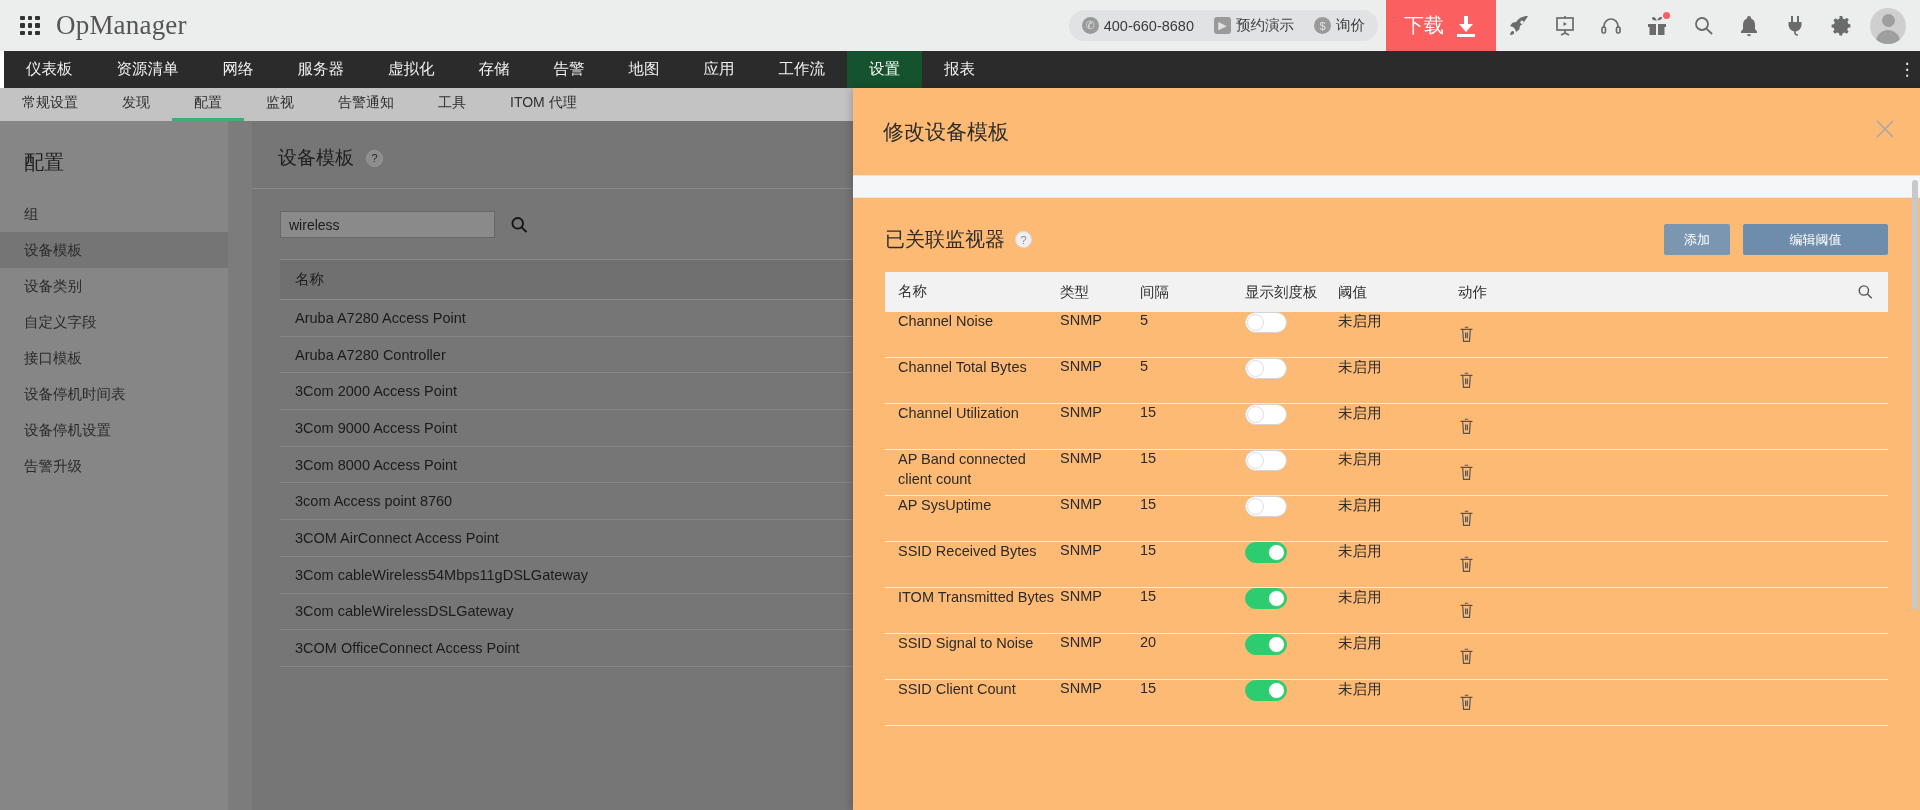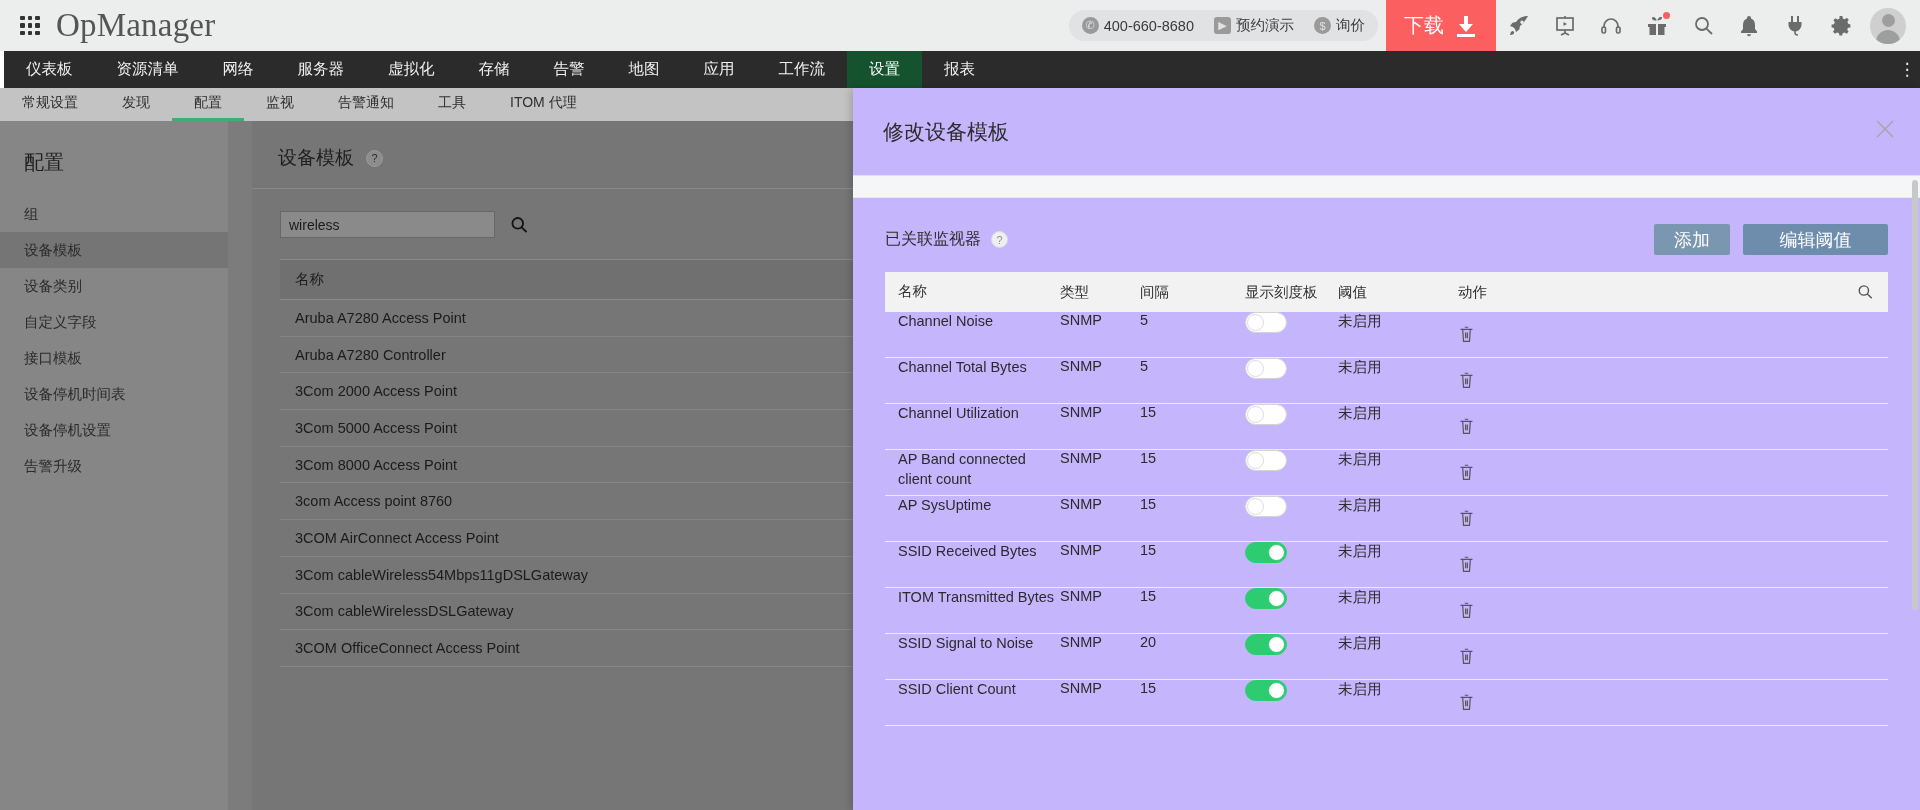--- a/index.html
+++ b/index.html
@@ -18,21 +18,21 @@
     display: flex; align-items: center;
   }
   .grid-icon {
     width: 20px; height: 20px; margin-left: 20px; margin-right: 16px;
     display: grid; grid-template-columns: repeat(3,1fr); grid-template-rows: repeat(3,1fr);
     gap: 3px;
   }
   .grid-icon i { background: #333; border-radius: 1px; display:block; }
   .brand {
     font-family: "Liberation Serif", "DejaVu Serif", serif;
-    font-size: 33px; color: #555; letter-spacing: .2px;
+    font-size: 27px; color: #555; letter-spacing: .2px;
   }
   .topbar-spacer { flex: 1; }
   .contact-pill {
     display: flex; align-items: center; gap: 7px;
     background: #e1e2e3; border-radius: 16px; height: 31px;
     padding: 0 13px; margin-right: 8px;
   }
   .contact-pill .sep { width: 6px; }
   .cp-item { display: flex; align-items: center; gap: 5px; font-size: 14.5px; color: #3b3b3b; }
   .cp-badge {
@@ -142,45 +142,45 @@
   .tbl-row {
     height: 36.7px; display: flex; align-items: center;
     border-bottom: 1px solid #868686; font-size: 14.5px; color: #1b1b1b;
   }
   .td-name { padding-left: 15px; width: 645px; }
   .td-cat { width: 200px; }
 
   
   .modal {
     position: absolute; left: 853px; top: 88px; width: 1067px; height: 722px;
-    background: #c4b5fd; box-shadow: -2px 0 8px rgba(0,0,0,.18);
+    background: #fdba74; box-shadow: -2px 0 8px rgba(0,0,0,.18);
   }
   .modal-head {
     height: 88px; display: flex; align-items: center; padding-left: 30px;
     border-bottom: 1px solid #e3e3e3; position: relative;
   }
   .modal-title { font-size: 21px; color: #2d2d2d; }
   .modal-close {
     position: absolute; right: 22px; top: 28px; width: 26px; height: 26px;
     color: #a7a7a7; cursor: pointer;
   }
   .modal-strip { height: 22px; background: #f5f6f7; border-bottom: 1px solid #e8e8e8; }
   .modal-body { position: relative; padding: 0 32px; }
   .mon-head {
     display: flex; align-items: center; padding: 26px 0 0 0; position: relative;
   }
-  .mon-label { font-size: 16px; color: #2d2d2d; }
+  .mon-label { font-size: 20px; color: #2d2d2d; }
   .mon-help {
     width: 17px; height: 17px; border-radius: 50%; background: #efefef;
     border: 1px solid #dcdcdc; color: #8e8e8e; font-size: 11px;
     display: flex; align-items: center; justify-content: center; margin-left: 10px;
   }
   .mon-btns { margin-left: auto; display: flex; gap: 13px; align-items: center; }
   .btn {
-    height: 31px; padding: 0 20px; color: #fff; font-size: 18px;
+    height: 31px; padding: 0 20px; color: #fff; font-size: 13px;
     display: flex; align-items: center; justify-content: center;
     border: none; cursor: pointer; border-radius: 2px;
     font-family: "Liberation Sans", sans-serif;
   }
   .btn-add { background: #7b96b0; }
   .btn-edit { background: #6e8cab; min-width: 145px; }
 
   .mtbl { margin-top: 17px; }
   .mtbl-head {
     height: 40px; background: #f2f2f2; display: flex; align-items: center;
@@ -443,21 +443,21 @@
         </div>
         <div class="tbl-row">
           <div class="td-name">Aruba A7280 Controller</div>
           <div class="td-cat">无</div>
         </div>
         <div class="tbl-row">
           <div class="td-name">3Com 2000 Access Point</div>
           <div class="td-cat">无</div>
         </div>
         <div class="tbl-row">
-          <div class="td-name">3Com 5000 Access Point</div>
+          <div class="td-name">3Com 9000 Access Point</div>
           <div class="td-cat">无</div>
         </div>
         <div class="tbl-row">
           <div class="td-name">3Com 8000 Access Point</div>
           <div class="td-cat">无</div>
         </div>
         <div class="tbl-row">
           <div class="td-name">3com Access point 8760</div>
           <div class="td-cat">无</div>
         </div>

